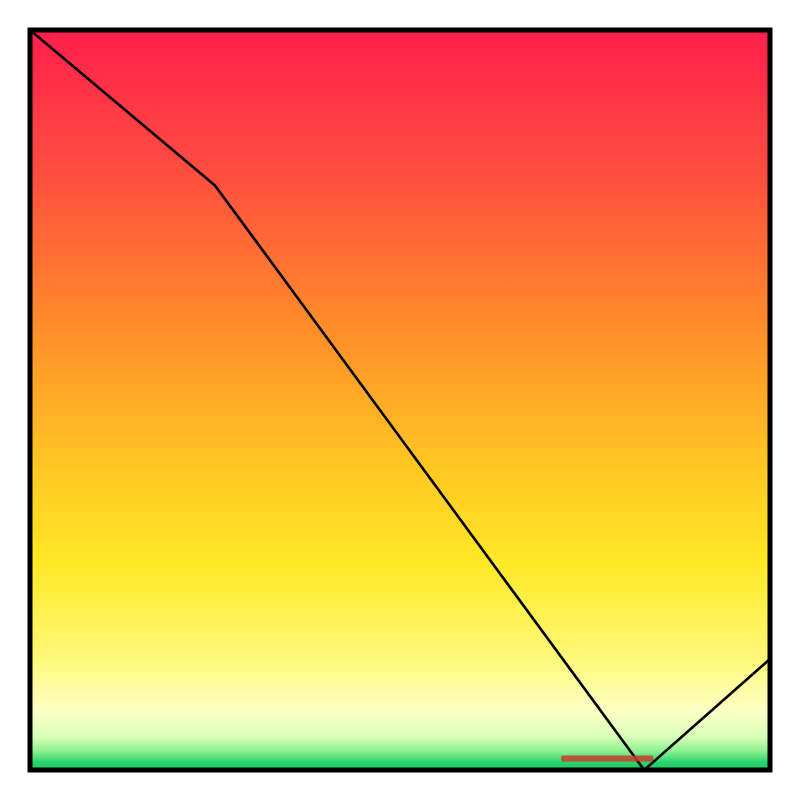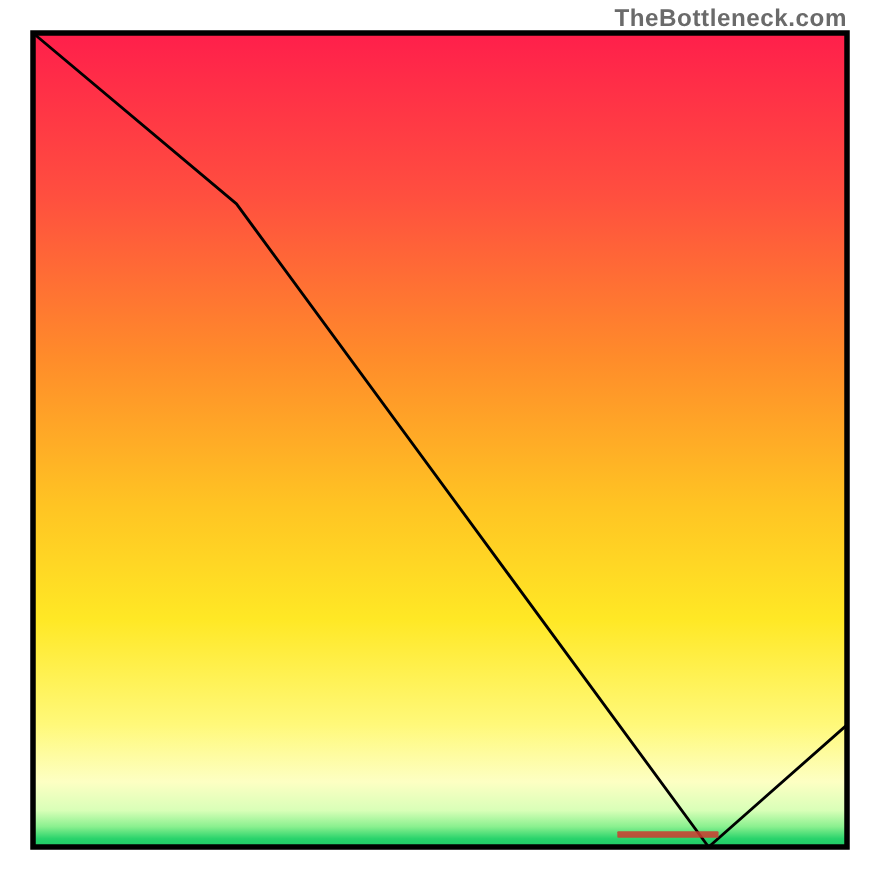--- a/index.html
+++ b/index.html
@@ -40,21 +40,20 @@
     color: #cc3b2f;
     letter-spacing: 0.5px;
     white-space: nowrap;
   }
 </style>
 </head>
 <body>
 
 <div class="container">
 
-  <div class="attribution">TheBottleneck.com</div>
 
   <svg class="plot" viewBox="0 0 800 800">
     <defs>
       <linearGradient id="bg-grad" x1="0" y1="0" x2="0" y2="1">
           <stop offset="0%" stop-color="#ff1f4b"></stop>
           <stop offset="20%" stop-color="#ff4f3f"></stop>
           <stop offset="40%" stop-color="#ff8c2a"></stop>
           <stop offset="57.99999999999999%" stop-color="#ffc423"></stop>
           <stop offset="72%" stop-color="#ffe825"></stop>
           <stop offset="85%" stop-color="#fff97a"></stop>

